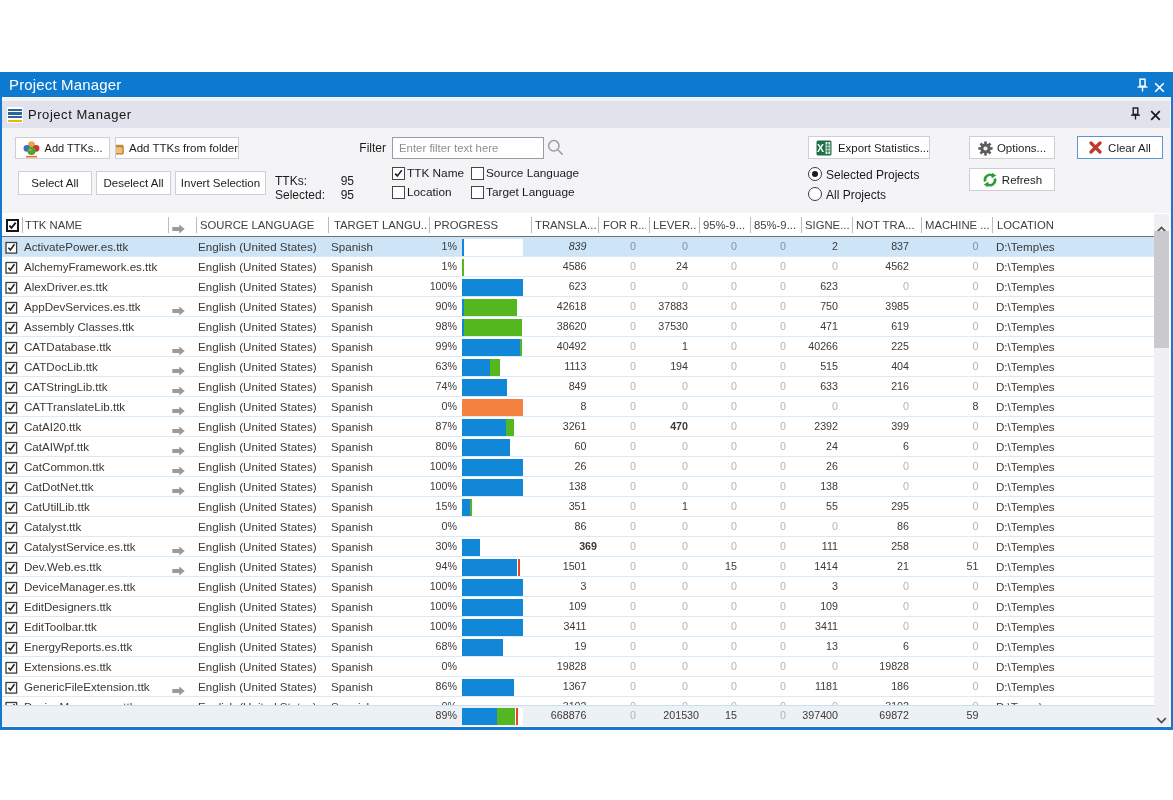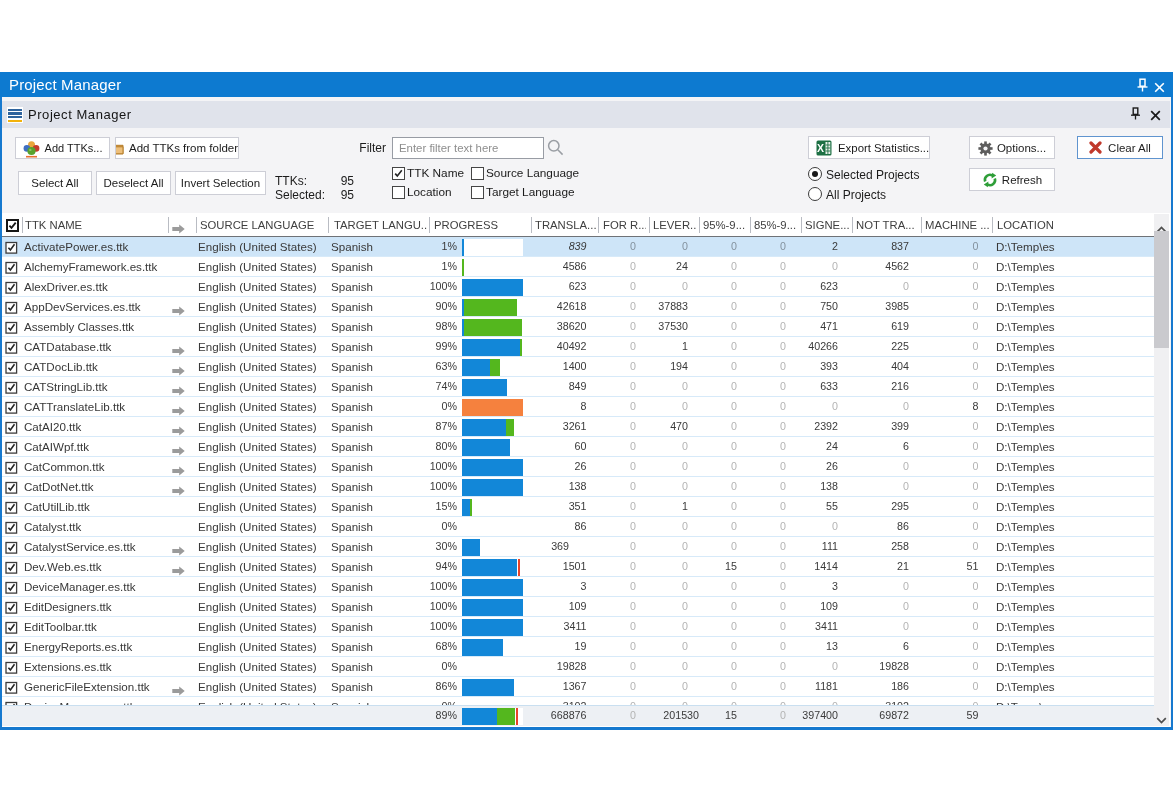--- a/index.html
+++ b/index.html
@@ -313,26 +313,26 @@
           <span class="abs" style="left:170px;top:5px"><svg width="13" height="10" viewBox="0 0 13 10" style="">
               <path d="M0.3 3.1 h6.9 v-2.6 l5.5 4.5 -5.5 4.5 v-2.6 h-6.9 z" fill="#9b9b9b"></path>
             </svg></span>
           <span class="cell" style="left:196px;width:130px">English (United States)</span>
           <span class="cell" style="left:329px;width:90px">Spanish</span>
           <span class="num" style="left:405px;width:50px">63%</span>
           <div class="bar">
             <i style="left:0px;width:28px;background:#1287d8"></i>
             <i style="left:28px;width:10px;background:#54b71e"></i>
           </div>
-          <span class="num" style="left:524.5px;width:60px;">1400</span>
+          <span class="num" style="left:524.5px;width:60px;">1113</span>
           <span class="num" style="left:574px;width:60px;color:#b4b4b4;">0</span>
           <span class="num" style="left:626px;width:60px;">194</span>
           <span class="num" style="left:675px;width:60px;color:#b4b4b4;">0</span>
           <span class="num" style="left:724px;width:60px;color:#b4b4b4;">0</span>
-          <span class="num" style="left:776px;width:60px;">393</span>
+          <span class="num" style="left:776px;width:60px;">515</span>
           <span class="num" style="left:847px;width:60px;">404</span>
           <span class="num" style="left:916.5px;width:60px;color:#b4b4b4;">0</span>
           <span class="cell" style="left:994px;width:150px">D:\Temp\es</span>
         </div>
         <div class="row" style="top:164px;height:20px">
           <span class="abs" style="left:3px;top:3px"><svg width="13" height="13" viewBox="0 0 13 13" style="">
               <rect x="1" y="1.5" width="10.6" height="10.6" fill="#fff" stroke="#3c3c3c" stroke-width="1.3"></rect>
               <path d="M3.4 6.7 L5.4 8.9 L9.5 3.3" stroke="#262626" stroke-width="1.6" fill="none"></path>
             </svg></span>
           <span class="cell" style="left:22px;width:140px">CATStringLib.ttk</span>
@@ -391,21 +391,21 @@
             </svg></span>
           <span class="cell" style="left:196px;width:130px">English (United States)</span>
           <span class="cell" style="left:329px;width:90px">Spanish</span>
           <span class="num" style="left:405px;width:50px">87%</span>
           <div class="bar">
             <i style="left:0px;width:44px;background:#1287d8"></i>
             <i style="left:44px;width:8px;background:#54b71e"></i>
           </div>
           <span class="num" style="left:524.5px;width:60px;">3261</span>
           <span class="num" style="left:574px;width:60px;color:#b4b4b4;">0</span>
-          <span class="num" style="left:626px;width:60px;">470</span>
+          <span class="num" style="left:626px;width:60px;font-weight:bold;">470</span>
           <span class="num" style="left:675px;width:60px;color:#b4b4b4;">0</span>
           <span class="num" style="left:724px;width:60px;color:#b4b4b4;">0</span>
           <span class="num" style="left:776px;width:60px;">2392</span>
           <span class="num" style="left:847px;width:60px;">399</span>
           <span class="num" style="left:916.5px;width:60px;color:#b4b4b4;">0</span>
           <span class="cell" style="left:994px;width:150px">D:\Temp\es</span>
         </div>
         <div class="row" style="top:224px;height:20px">
           <span class="abs" style="left:3px;top:3px"><svg width="13" height="13" viewBox="0 0 13 13" style="">
               <rect x="1" y="1.5" width="10.6" height="10.6" fill="#fff" stroke="#3c3c3c" stroke-width="1.3"></rect>
@@ -531,21 +531,21 @@
           <span class="cell" style="left:22px;width:140px">CatalystService.es.ttk</span>
           <span class="abs" style="left:170px;top:5px"><svg width="13" height="10" viewBox="0 0 13 10" style="">
               <path d="M0.3 3.1 h6.9 v-2.6 l5.5 4.5 -5.5 4.5 v-2.6 h-6.9 z" fill="#9b9b9b"></path>
             </svg></span>
           <span class="cell" style="left:196px;width:130px">English (United States)</span>
           <span class="cell" style="left:329px;width:90px">Spanish</span>
           <span class="num" style="left:405px;width:50px">30%</span>
           <div class="bar">
             <i style="left:0px;width:17.5px;background:#1287d8"></i>
           </div>
-          <span class="num" style="left:507px;width:60px;">369</span>
+          <span class="num" style="left:535px;width:60px;font-weight:bold;">369</span>
           <span class="num" style="left:574px;width:60px;color:#b4b4b4;">0</span>
           <span class="num" style="left:626px;width:60px;color:#b4b4b4;">0</span>
           <span class="num" style="left:675px;width:60px;color:#b4b4b4;">0</span>
           <span class="num" style="left:724px;width:60px;color:#b4b4b4;">0</span>
           <span class="num" style="left:776px;width:60px;">111</span>
           <span class="num" style="left:847px;width:60px;">258</span>
           <span class="num" style="left:916.5px;width:60px;color:#b4b4b4;">0</span>
           <span class="cell" style="left:994px;width:150px">D:\Temp\es</span>
         </div>
         <div class="row" style="top:344px;height:20px">

